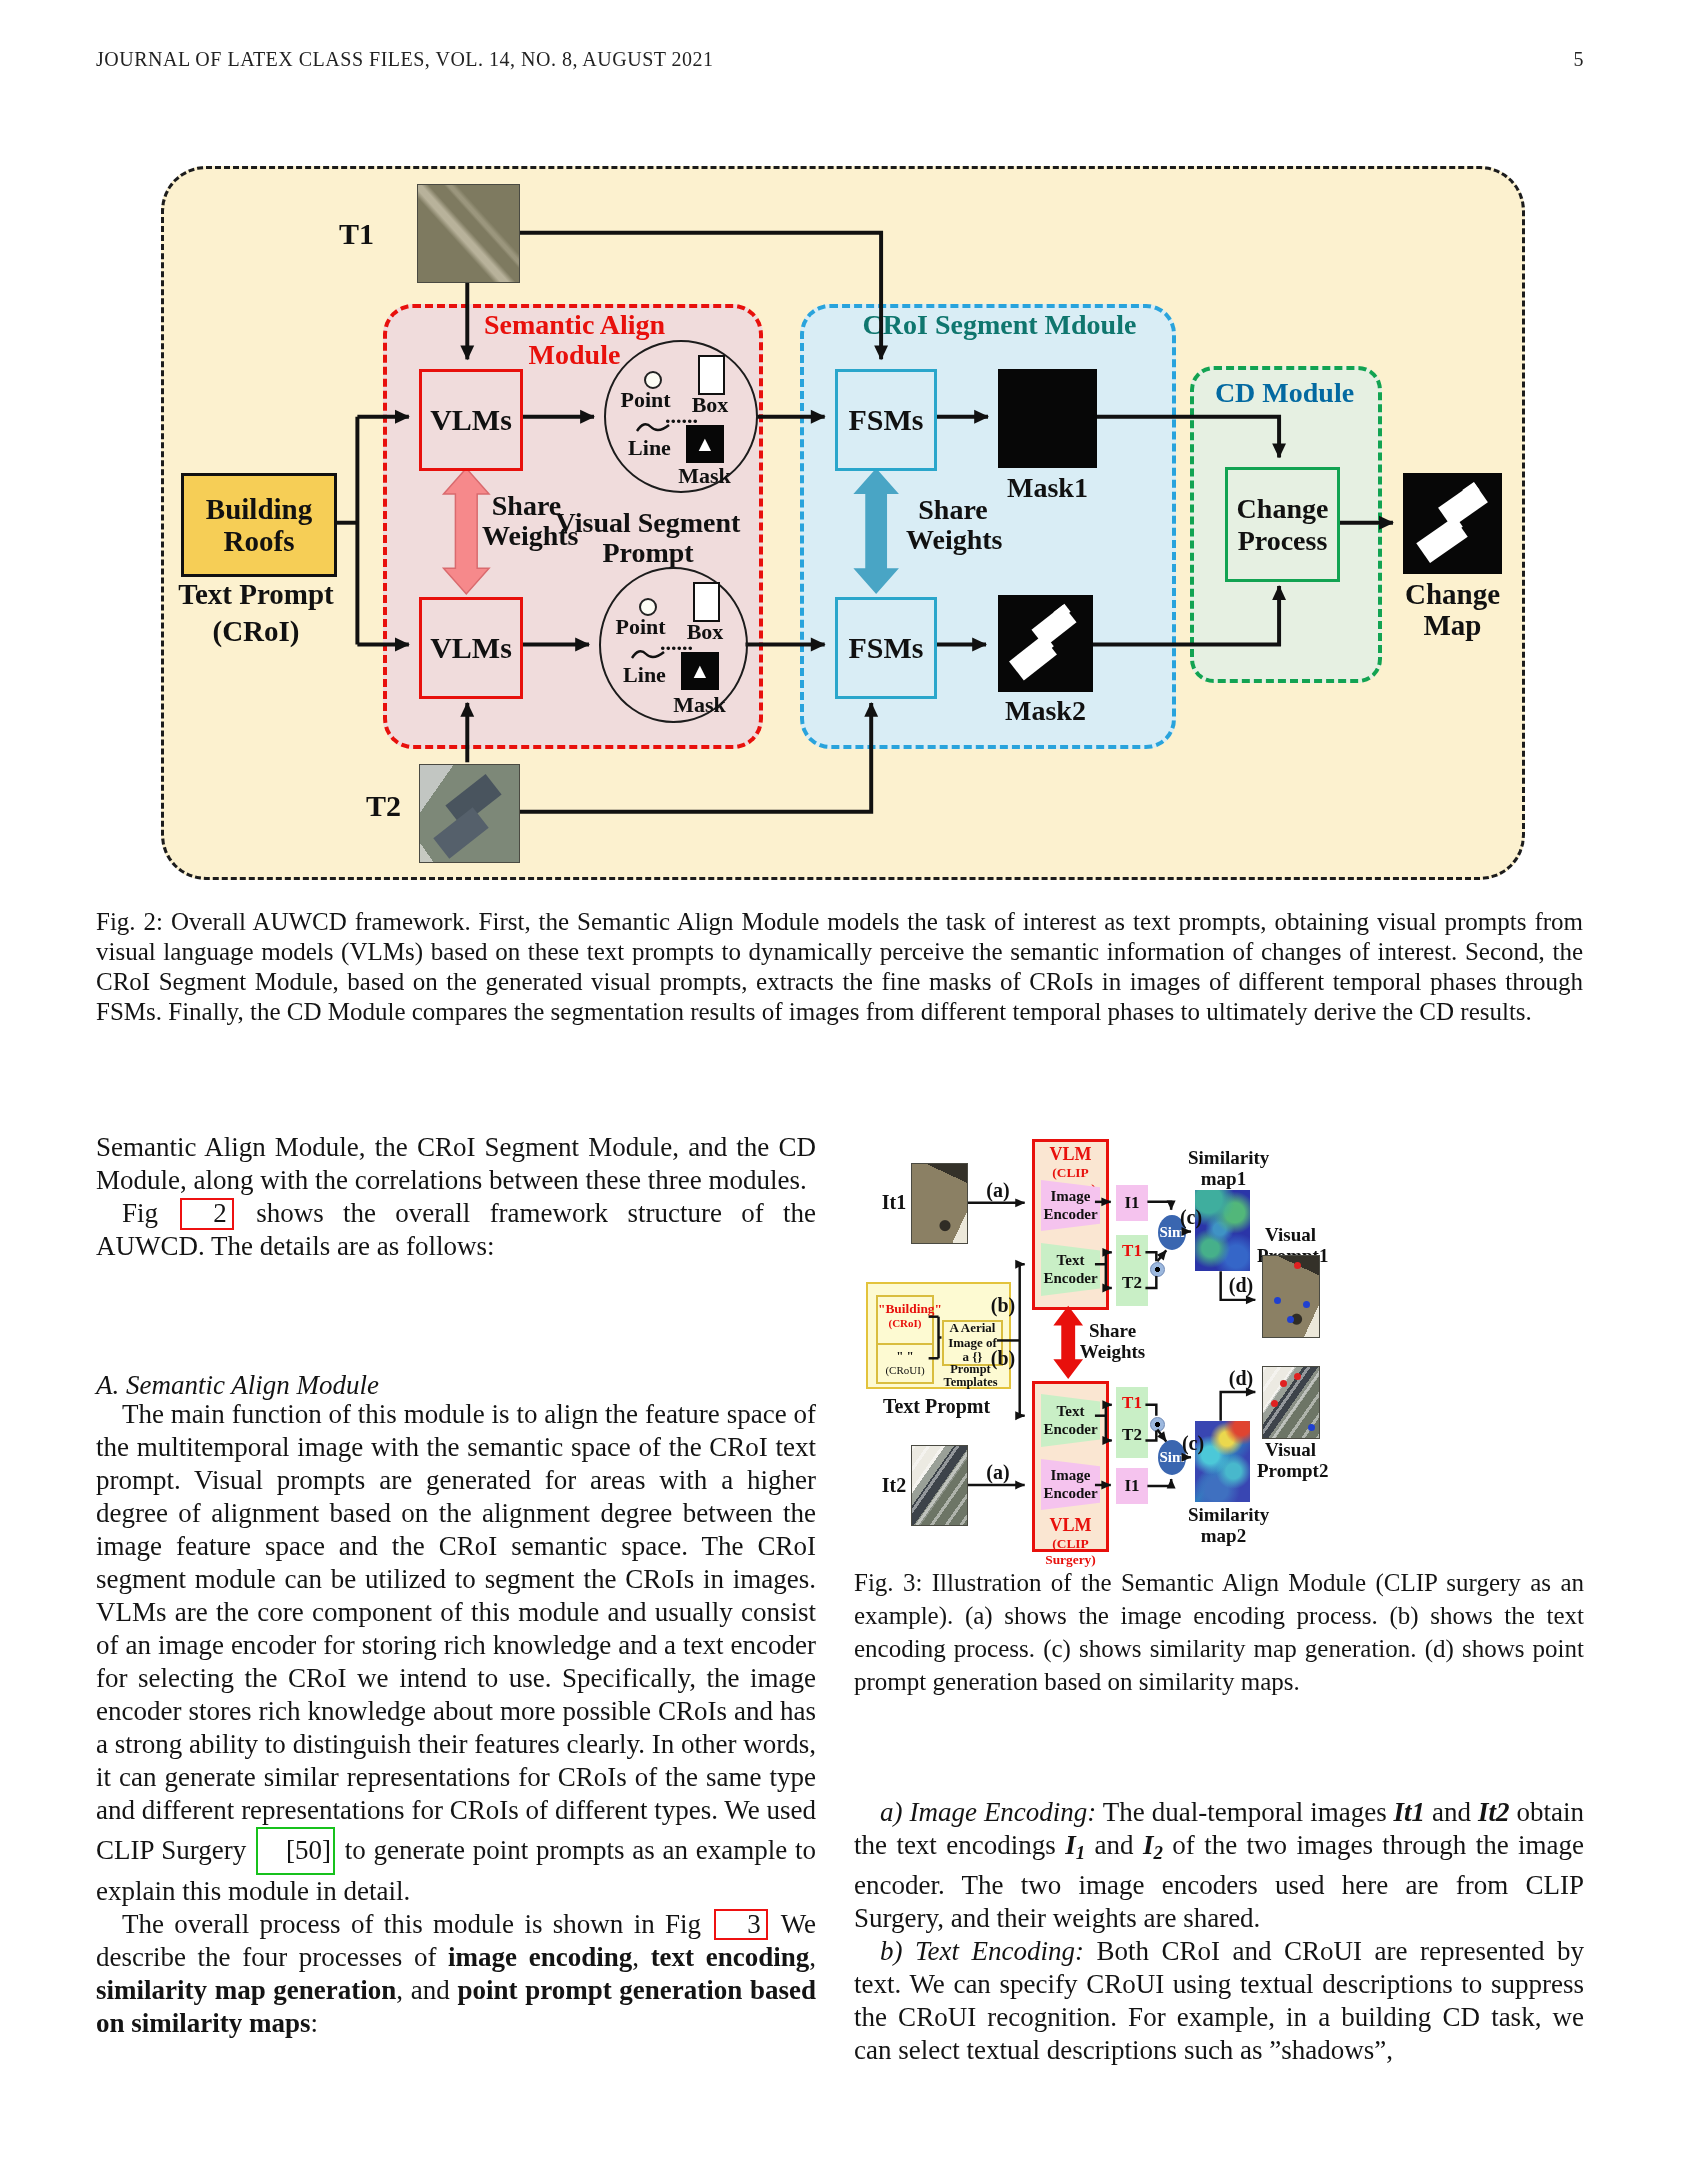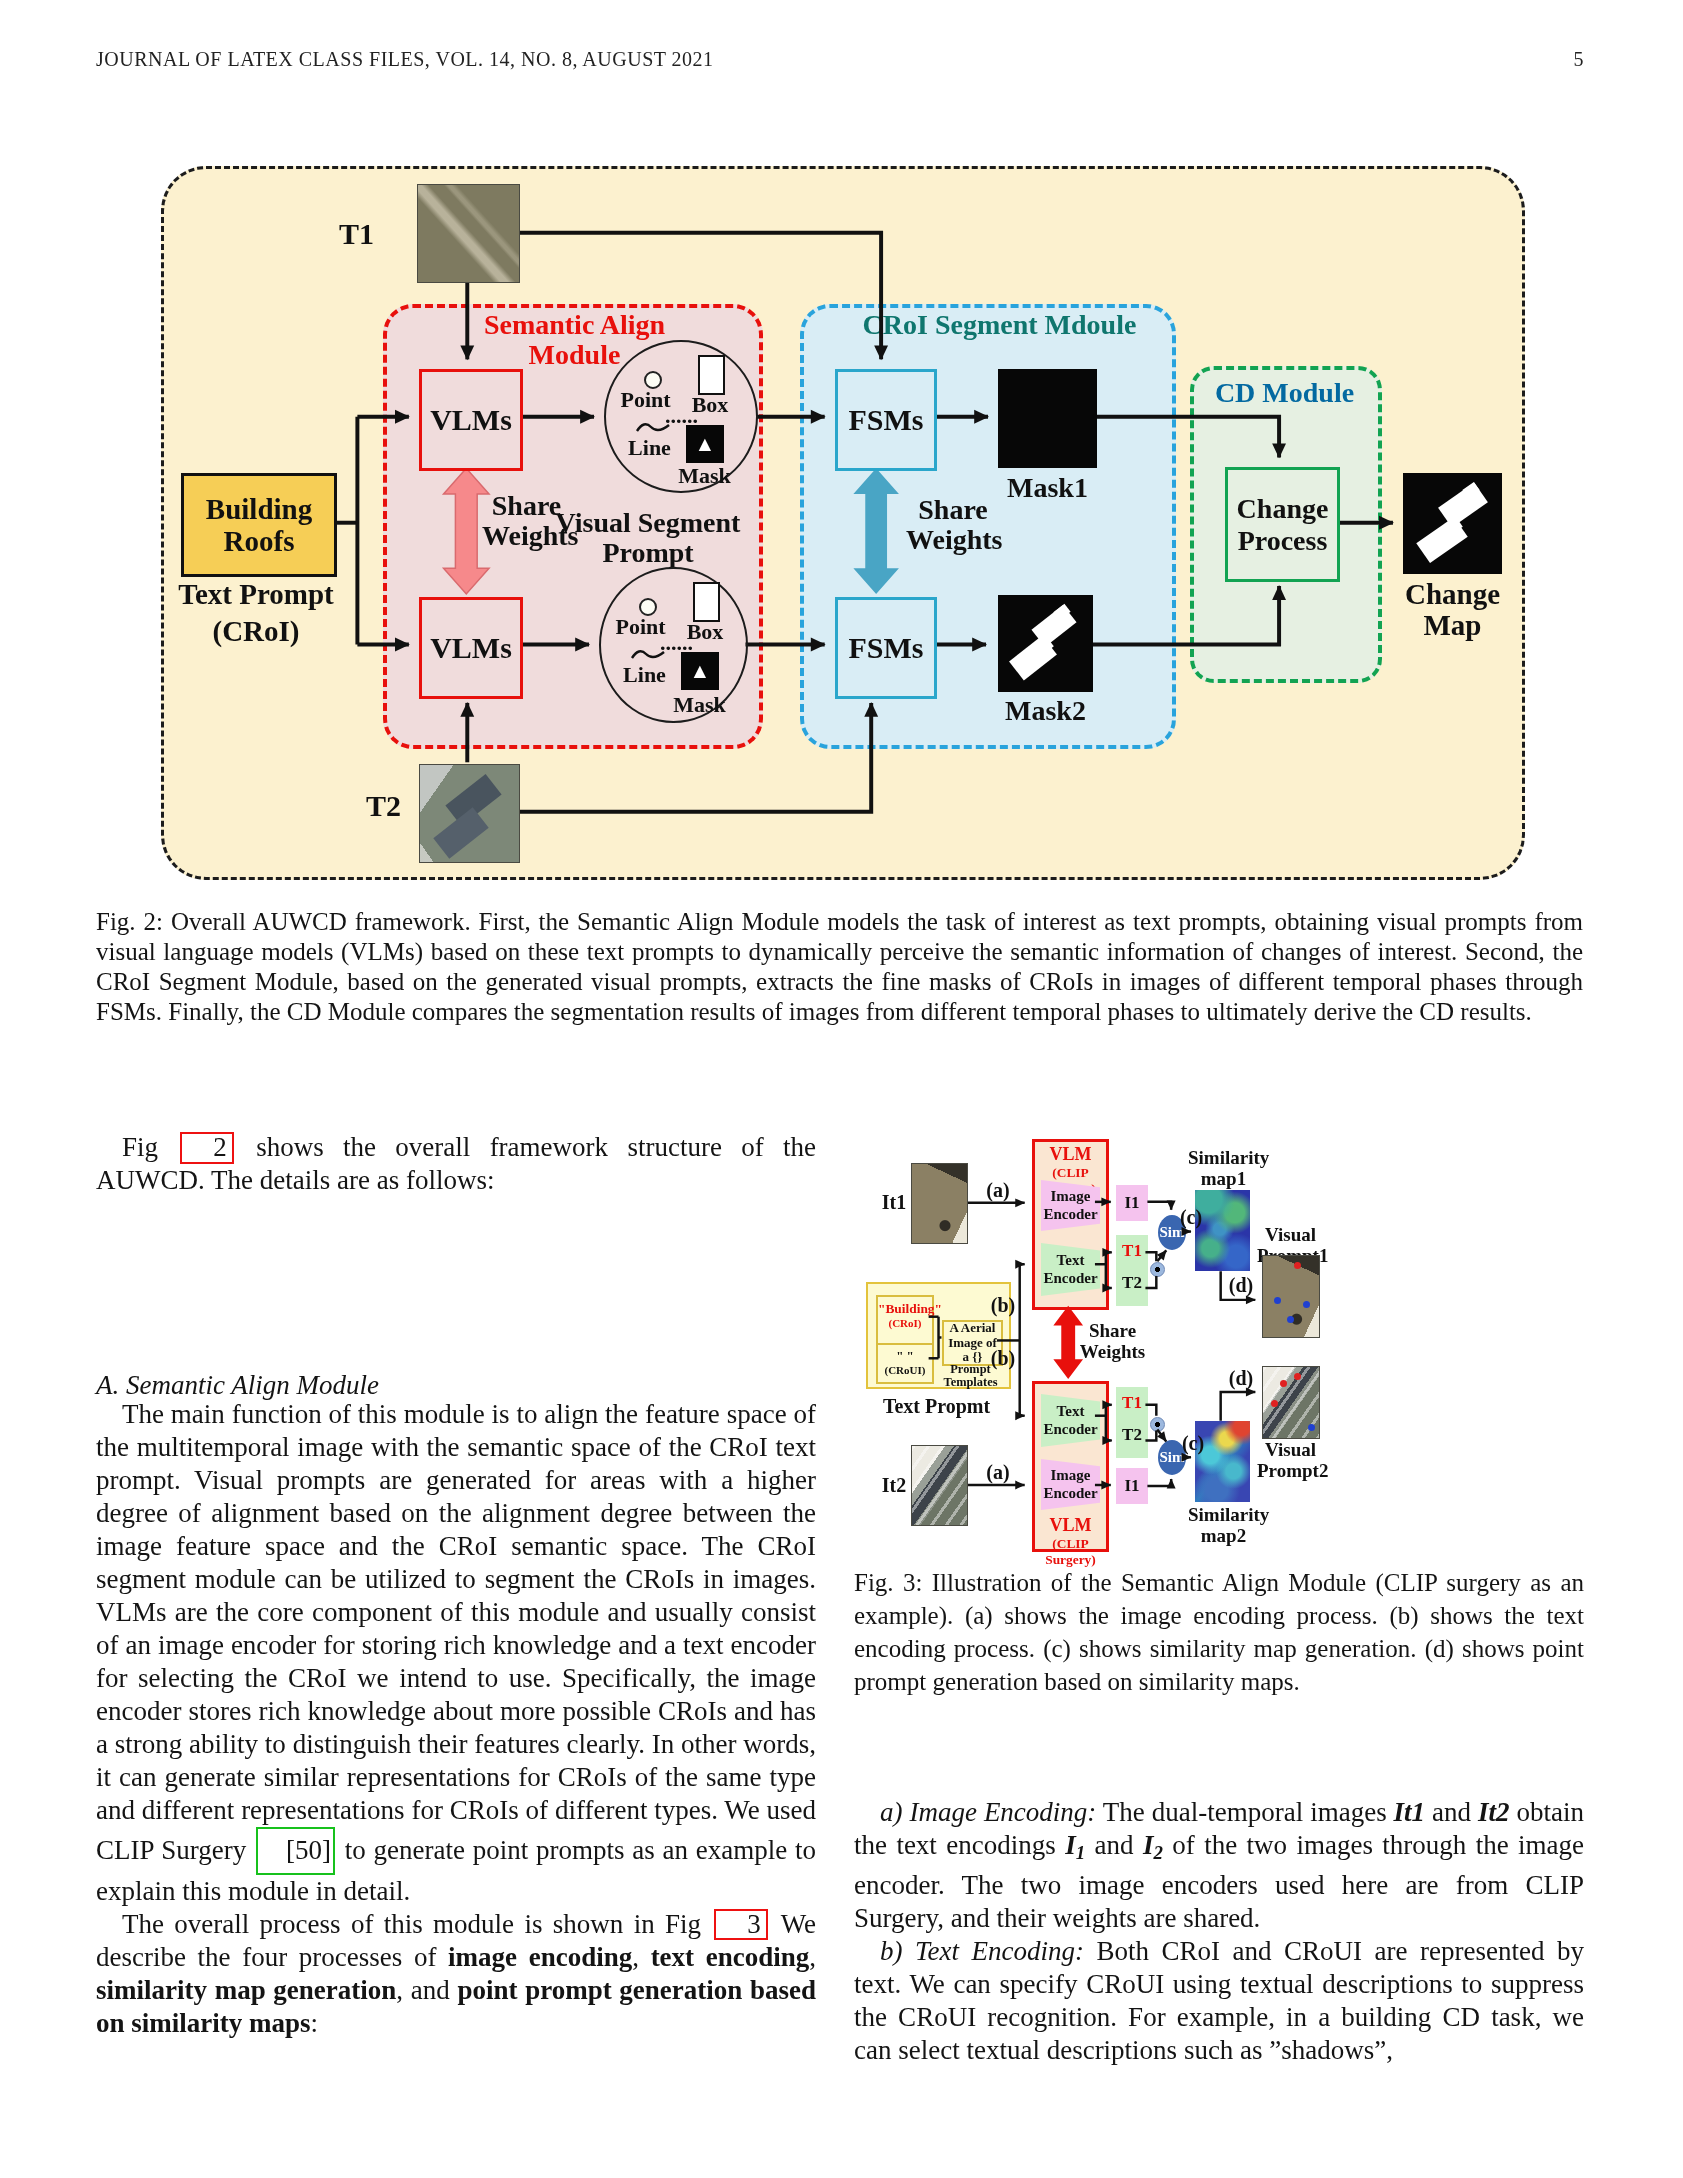--- a/index.html
+++ b/index.html
@@ -204,20 +204,21 @@
       <div>Change</div>
       <div>Map</div>
     </div>
   </div>
 
   <div class="abs cap" style="left:96px;top:907px;width:1487px;line-height:30px;">
     <span>Fig. 2: Overall AUWCD framework. First, the Semantic Align Module models the task of interest as text prompts, obtaining visual prompts from visual language models (VLMs) based on these text prompts to dynamically perceive the semantic information of changes of interest. Second, the CRoI Segment Module, based on the generated visual prompts, extracts the fine masks of CRoIs in images of different temporal phases through FSMs. Finally, the CD Module compares the segmentation results of images from different temporal phases to ultimately derive the CD results.</span>
   </div>
 
   <div class="abs para" style="left:96px;top:1131px;width:720px;">
+    <p class="noind">Semantic Align Module, the CRoI Segment Module, and the CD Module, along with the correlations between these three modules.</p>
     <p><span>Fig </span><span class="run-refred">2</span><span> shows the overall framework structure of the AUWCD. The details are as follows:</span></p>
   </div>
   <div class="heading" style="left:96px;top:1357px;">A. Semantic Align Module</div>
   <div class="abs para" style="left:96px;top:1398px;width:720px;">
     <p><span>The main function of this module is to align the feature space of the multitemporal image with the semantic space of the CRoI text prompt. Visual prompts are generated for areas with a higher degree of alignment based on the alignment degree between the image feature space and the CRoI semantic space. The CRoI segment module can be utilized to segment the CRoIs in images. VLMs are the core component of this module and usually consist of an image encoder for storing rich knowledge and a text encoder for selecting the CRoI we intend to use. Specifically, the image encoder stores rich knowledge about more possible CRoIs and has a strong ability to distinguish their features clearly. In other words, it can generate similar representations for CRoIs of the same type and different representations for CRoIs of different types. We used CLIP Surgery </span><span class="run-refgreen">[50]</span><span> to generate point prompts as an example to explain this module in detail.</span></p>
     <p><span>The overall process of this module is shown in Fig </span><span class="run-refred">3</span><span> We describe the four processes of </span><span class="run-b">image encoding</span><span>, </span><span class="run-b">text encoding</span><span>, </span><span class="run-b">similarity map generation</span><span>, and </span><span class="run-b">point prompt generation based on similarity maps</span><span>:</span></p>
   </div>
 
   <div>
 
@@ -227,21 +228,21 @@
     <div class="sat sat-it2 z5" style="left:911px;top:1445px;width:55px;height:79px;"></div>
 
     <div class="abs" style="left:866px;top:1282px;width:141px;height:103px;background:#fdfad2;border:2.5px solid #e3c33c;"></div>
     <div class="abs" style="left:876px;top:1295px;width:54px;height:85px;border:2px solid #d9bd3f;background:#fdfad2;">
       <div style="height:42px;border-bottom:2px solid #d9bd3f;text-align:center;">
         <div style="font-weight:bold;color:#e8100c;font-size:13.4px;margin-top:4px;">"Building"</div>
         <div style="font-weight:bold;color:#e8100c;font-size:11px;">(CRoI)</div>
       </div>
       <div style="text-align:center;">
         <div style="font-weight:bold;font-size:13px;margin-top:3px;">" "</div>
-        <div style="font-weight:bold;font-size:11px;">(CRoUI)</div>
+        <div style="font-weight:normal;font-size:11px;">(CRoUI)</div>
       </div>
     </div>
     <div class="cbox" style="left:942px;top:1320px;width:57px;height:42px;border:2px solid #d9bd3f;background:#fdfad2;font-size:13px;">
       <span>A Aerial</span>
       <span>Image of a {}</span>
     </div>
     <div class="dl" style="left:939px;top:1363px;width:63px;font-size:12.4px;">
       <div>Prompt</div>
       <div>Templates</div>
     </div>

